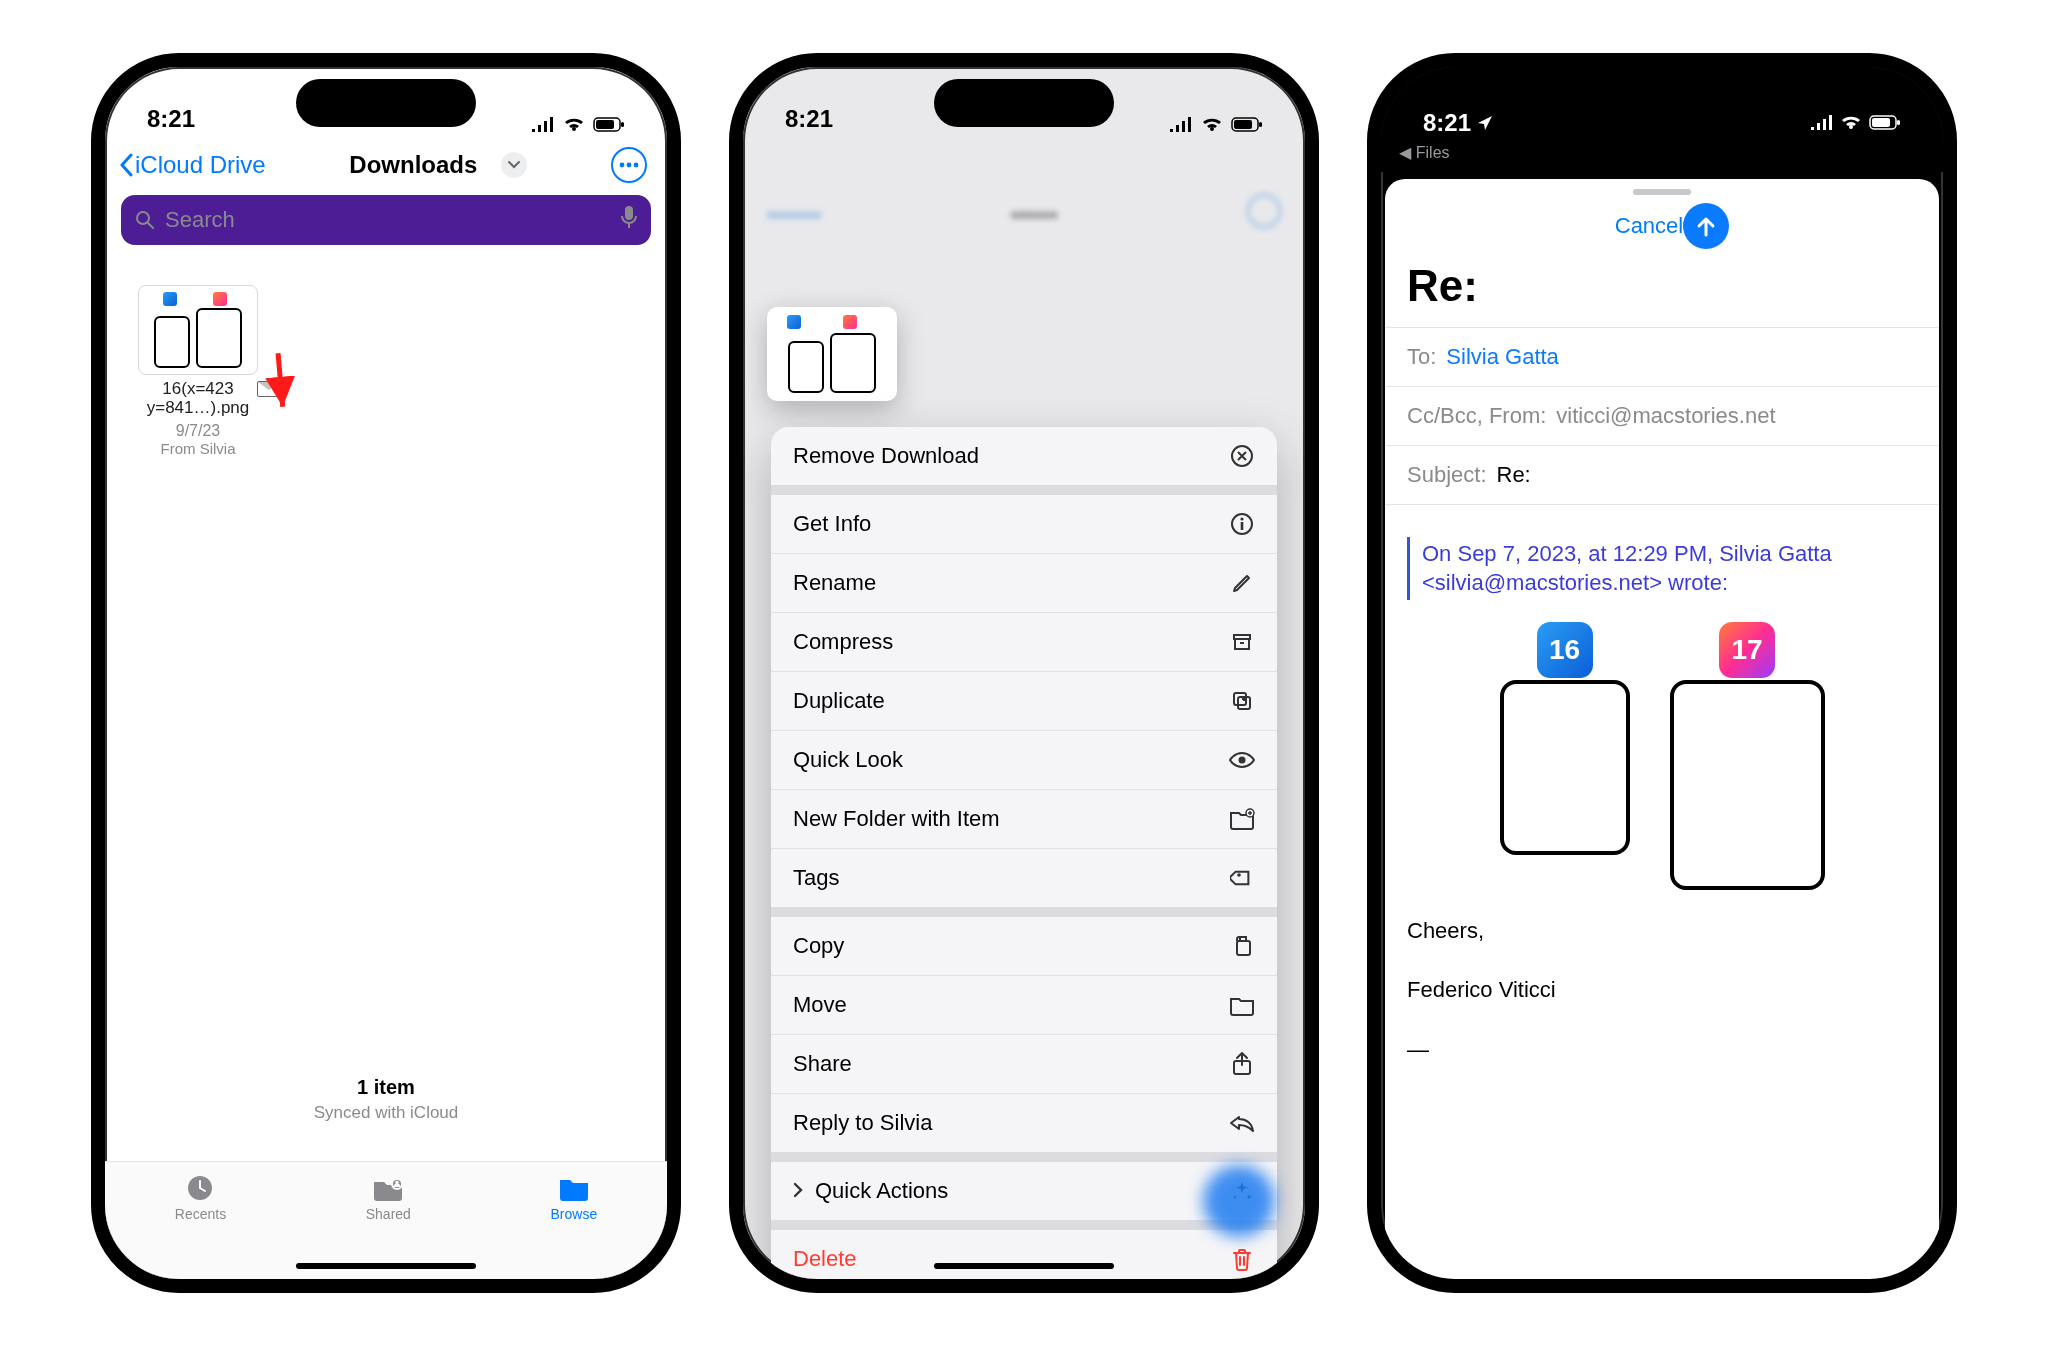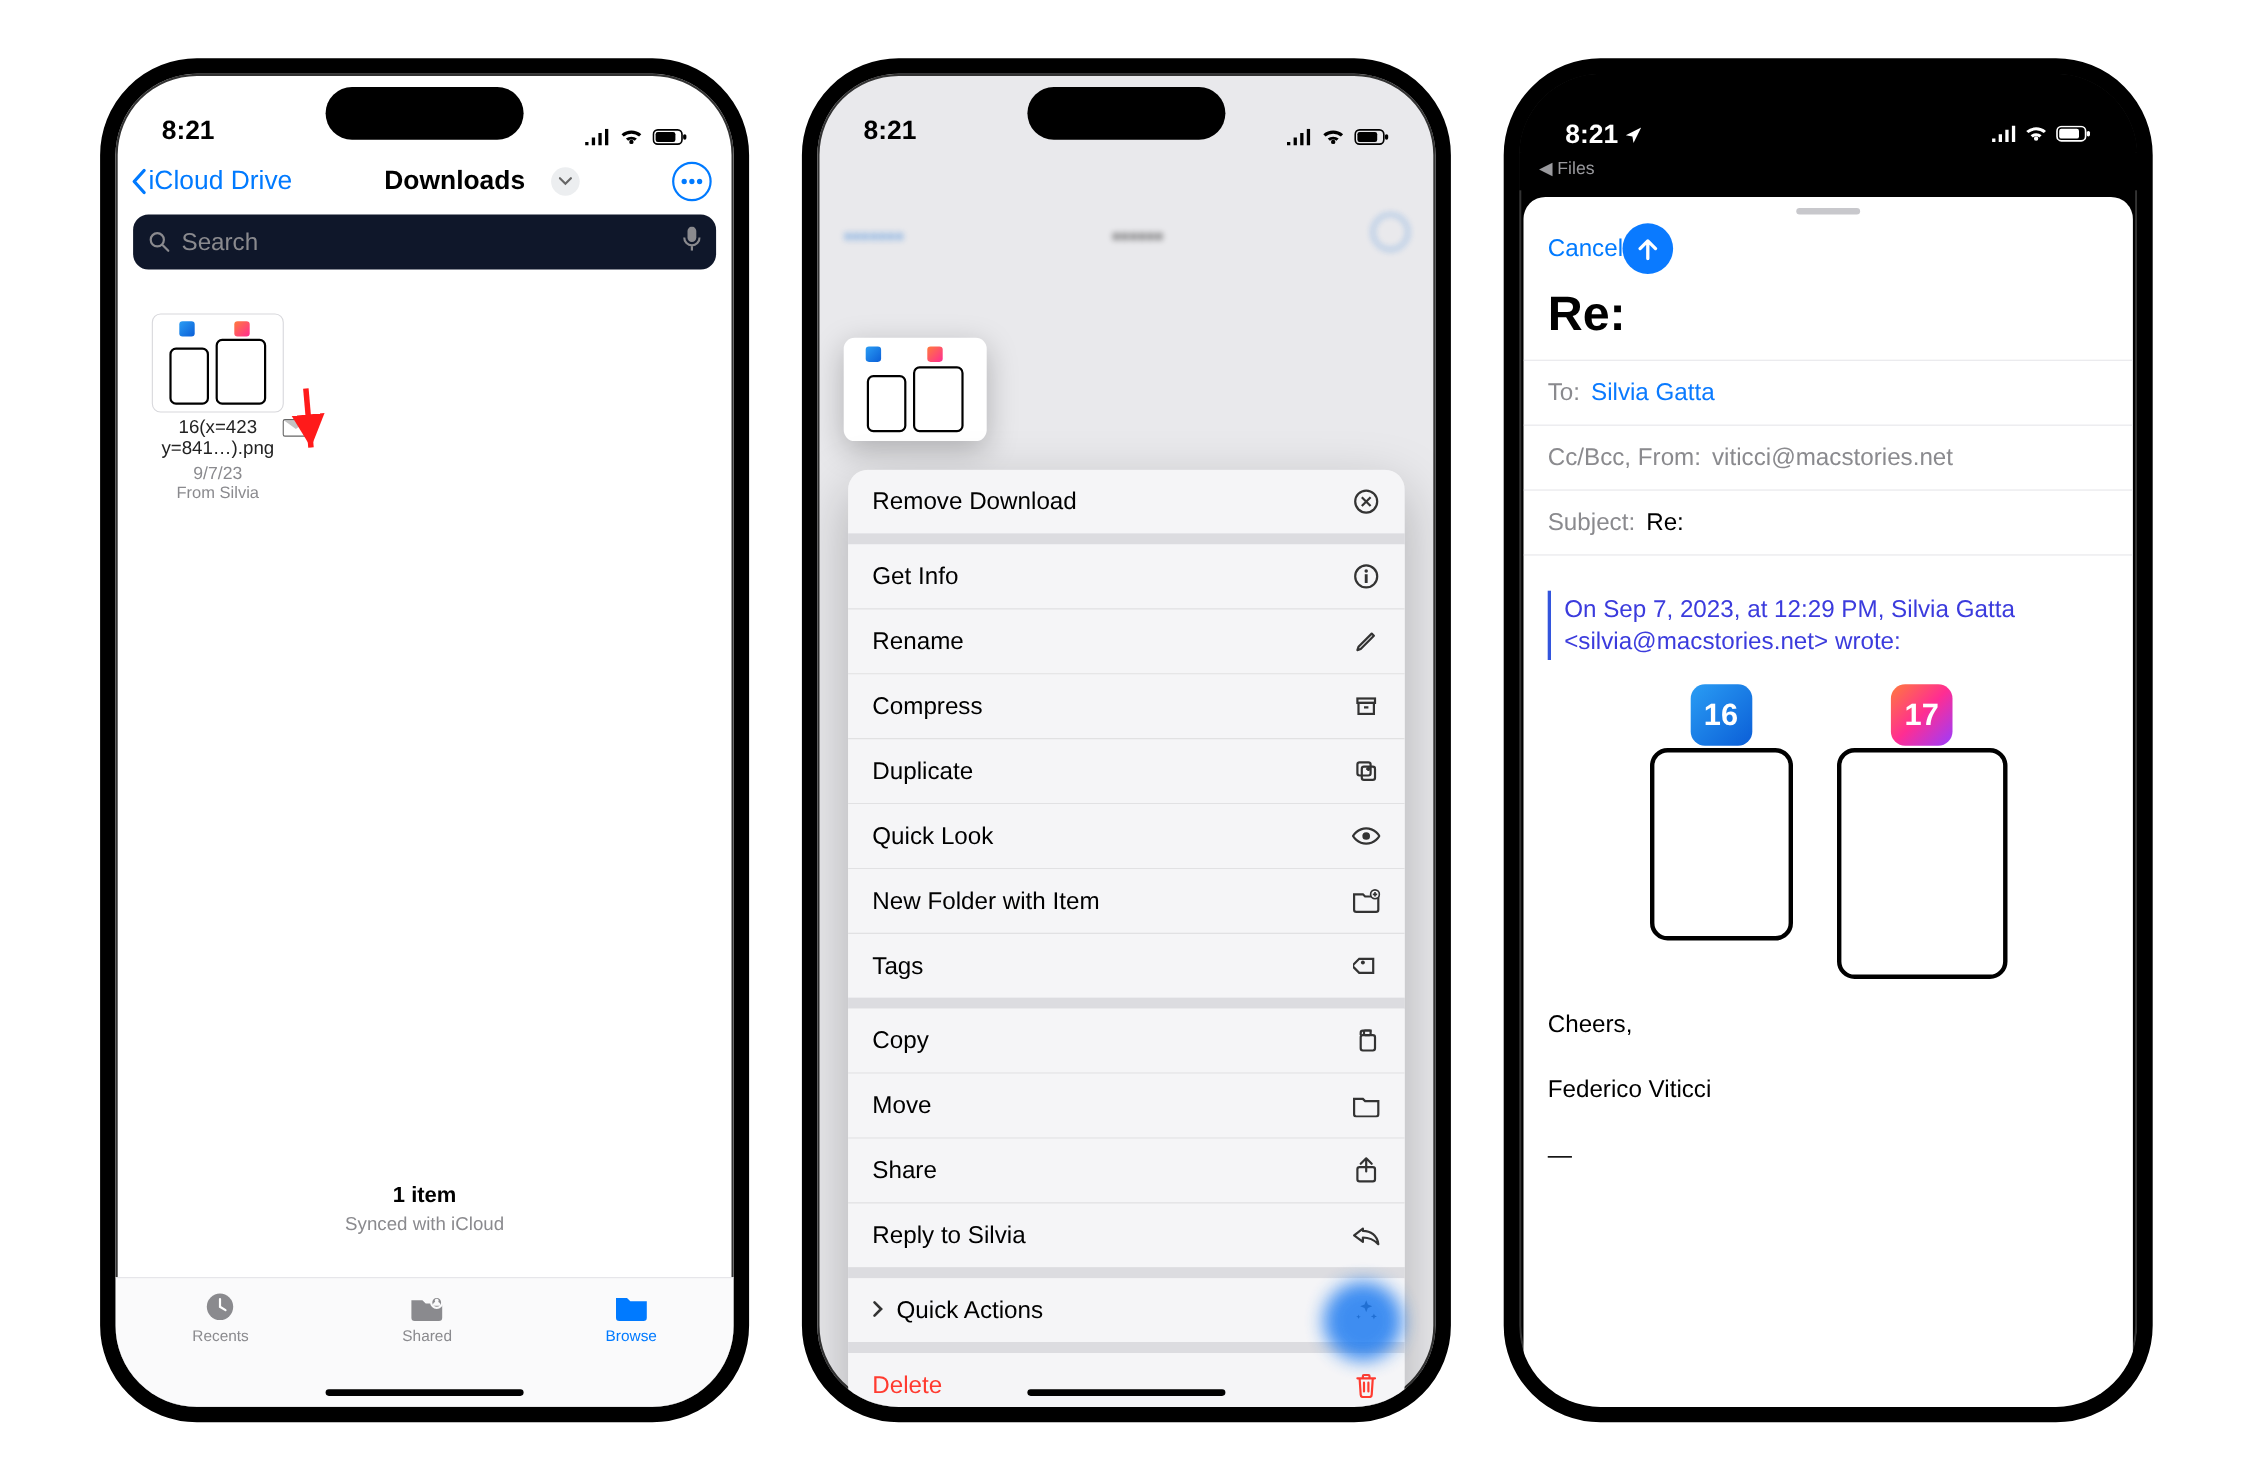--- a/index.html
+++ b/index.html
@@ -54,21 +54,21 @@
     background:#eceef0;display:flex;align-items:center;justify-content:center;
     font-size:14px;color:#666;
   }
   .more-circ {
     width:36px;height:36px;border-radius:50%;
     border:2.5px solid #007aff;color:#007aff;
     display:flex;align-items:center;justify-content:center;font-weight:700;letter-spacing:1px;
   }
   .search-bar {
     margin: 6px 16px 10px 16px;
-    background:#0f172a;border-radius:14px;height:50px;
+    background:#4c1d95;border-radius:14px;height:50px;
     display:flex;align-items:center;padding:0 14px;gap:10px;color:#8a8a8e;font-size:22px;
   }
   .search-bar .mic { margin-left:auto; }
   .grid-area { padding: 30px 18px; display:flex; flex-wrap:wrap; }
   .file-tile { width:150px; text-align:center; font-size:17px; color:#222; position:relative;}
   .file-tile .thumb {
     width:120px;height:90px;margin:0 auto 4px;
     border:1px solid #d8d8dc;border-radius:8px;background:#fff;
     display:flex;align-items:flex-end;justify-content:center;gap:6px;padding:6px;
   }
@@ -142,21 +142,21 @@
   .p3-status .time{display:flex;align-items:center;gap:6px;}
   .p3-status .loc{font-size:22px;}
   .p3-bread{background:#000;color:#9a9a9e;font-size:16px;padding:4px 18px 10px 18px;}
   .sheet{
     position:absolute; left:4px; right:4px; top:112px; bottom:0;
     background:#fff; border-top-left-radius:20px; border-top-right-radius:20px;
     box-shadow: 0 -2px 0 rgba(0,0,0,.08);
     display:flex;flex-direction:column;overflow:hidden;
   }
   .grabber{width:58px;height:6px;border-radius:4px;background:#c8c8cc;margin:10px auto 0;}
-  .sheet-head{display:flex;align-items:center;justify-content:flex-start;padding:8px 22px 0 22px;}
+  .sheet-head{display:flex;align-items:center;justify-content:center;padding:8px 22px 0 22px;margin-left:20px;}
   .sheet-head .cancel{color:#007aff;font-size:22px;}
   .sheet-head .send{
     width:46px;height:46px;border-radius:50%;background:#0a7aff;display:flex;align-items:center;justify-content:center;
   }
   .subj-big{font-size:44px;font-weight:700;padding:12px 22px 16px 22px;}
   .mail-row{display:flex;align-items:center;gap:10px;padding:16px 22px;border-top:1px solid #e6e6ea;color:#8a8a8e;font-size:22px;}
   .mail-row .val{color:#0a7aff;}
   .mail-row .val-gray{color:#8a8a8e;}
   .mail-row .val-black{color:#000;}
   .mail-body{padding:32px 22px;font-size:22px;line-height:1.35;}

